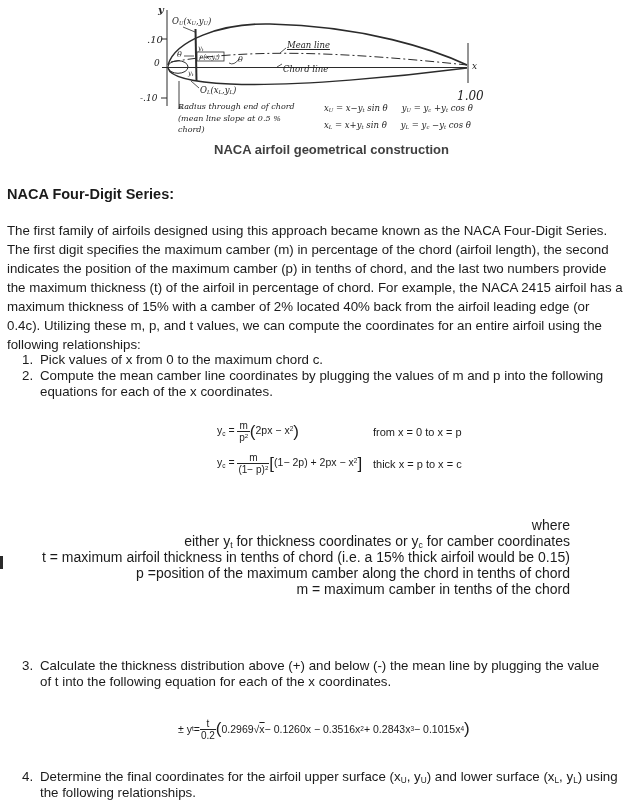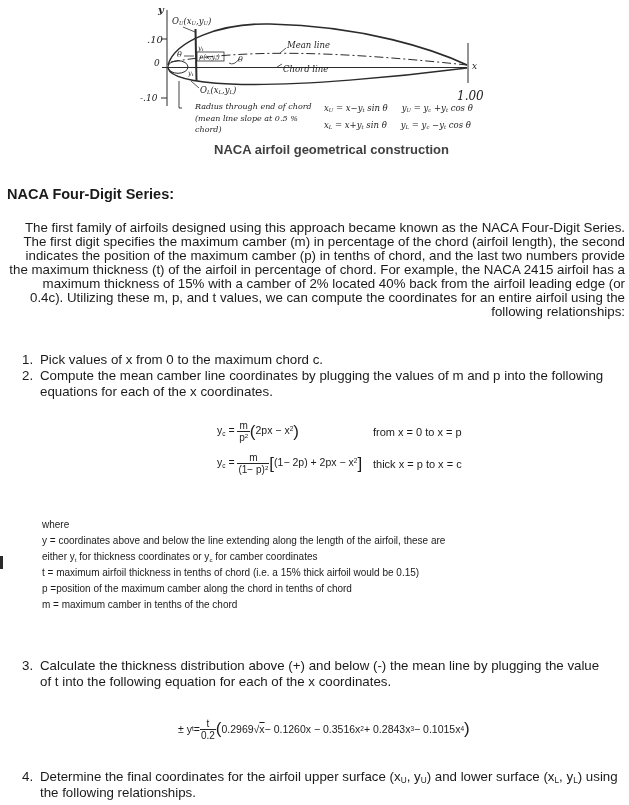--- a/index.html
+++ b/index.html
@@ -14,36 +14,36 @@
   .fl-10t{left:12px;top:31px;font-size:10px;}
   .fl-0{left:19px;top:55px;font-size:9px;}
   .fl-10b{left:5px;top:90px;font-size:9px;}
   .fl-ou{left:37px;top:13px;font-size:8.5px;}
   .fl-th1{left:42px;top:47px;font-size:8px;}
   .fl-ytu{left:63px;top:41px;font-size:6.5px;}
   .fl-p{left:64px;top:50px;font-size:6.5px;}
   .fl-ytl{left:53px;top:66px;font-size:6.5px;}
   .fl-ol{left:65px;top:82px;font-size:8.5px;}
   .fl-th2{left:103px;top:52px;font-size:8px;}
-  .fl-mean{left:152px;top:37px;font-size:8.5px;}
+  .fl-mean{left:152px;top:37px;font-size:8.5px;text-decoration:underline;}
   .fl-chord{left:148px;top:61px;font-size:8.5px;}
   .fl-x{left:337px;top:58px;font-size:9px;}
   .fl-100{left:322px;top:86px;font-size:12px;}
-  .fl-radius{left:60px;top:97px;font-size:8px;line-height:11.5px;}
+  .fl-radius{left:43px;top:97px;font-size:8px;line-height:11.5px;}
   .feqrow{position:absolute;display:flex;gap:14px;font-size:8.5px;}
   .feqrow.r1{left:189px;top:99px;}
   .feqrow.r2{left:189px;top:116px;}
   .caption{position:absolute;left:0;top:138px;width:100%;box-sizing:border-box;padding-left:28px;
            text-align:center;font-family:"Liberation Sans",sans-serif;font-style:normal;
            font-weight:bold;font-size:13px;color:#404040;}
   
   sub{font-size:0.62em;line-height:0;vertical-align:-0.28em;}
   sup{font-size:0.62em;line-height:0;vertical-align:0.5em;}
   .heading{position:absolute;left:7px;top:186px;font-size:14.5px;font-weight:bold;}
-  .intro{position:absolute;left:7px;top:221px;width:618px;font-size:13.3px;line-height:14px;text-align:right;}
+  .intro{position:absolute;left:7px;top:221px;width:618px;font-size:13.3px;line-height:19px;}
   .steps12{position:absolute;left:22px;top:352px;width:598px;font-size:13.3px;line-height:16px;}
   .step{display:flex;}
   .step .num{flex:none;width:18px;}
   .step .stext{flex:1;}
   .step3{position:absolute;left:22px;top:658px;width:586px;font-size:13.3px;line-height:16px;}
   .step4{position:absolute;left:22px;top:769px;width:598px;font-size:13.3px;line-height:16px;}
   
   .eqblock{position:absolute;left:217px;top:417px;}
   .eqrow{display:flex;align-items:center;height:29px;margin-bottom:3px;}
   .eqmath{width:156px;font-size:10.5px;}
@@ -143,23 +143,22 @@
     <div class="eqrow">
       <span class="eqmath"><span>y</span><sub>c</sub><span> = </span><span class="frac"><span class="fnum">m</span><span class="fden"><span>p</span><sup>2</sup></span></span><span class="bigp">(</span><span>2px − x</span><sup>2</sup><span class="bigp">)</span></span>
       <span class="range">from x = 0 to x = p</span>
     </div>
     <div class="eqrow">
       <span class="eqmath"><span>y</span><sub>c</sub><span> = </span><span class="frac"><span class="fnum">m</span><span class="fden"><span>(1− p)</span><sup>2</sup></span></span><span class="bigp">[</span><span>(1− 2p) + 2px − x</span><sup>2</sup><span class="bigp">]</span></span>
       <span class="range">thick x = p to x = c</span>
     </div>
   </div>
 
-  <div class="where" style="position:absolute;left:42px;top:517px;font-size:10px;line-height:16px;">
+  <div class="where" style="position:absolute;left:42px;top:517px;font-size:14px;line-height:16px;text-align:right;">
     <div>where</div>
-    <div>y = coordinates above and below the line extending along the length of the airfoil, these are</div>
     <div><span>either y</span><sub>t</sub><span> for thickness coordinates or y</span><sub>c</sub><span> for camber coordinates</span></div>
     <div>t = maximum airfoil thickness in tenths of chord (i.e. a 15% thick airfoil would be 0.15)</div>
     <div>p =position of the maximum camber along the chord in tenths of chord</div>
     <div>m = maximum camber in tenths of the chord</div>
   </div>
 
   <div class="step3 step">
     <span class="num">3.</span>
     <span class="stext">Calculate the thickness distribution above (+) and below (-) the mean line by plugging the value of t into the following equation for each of the x coordinates.</span>
   </div>

